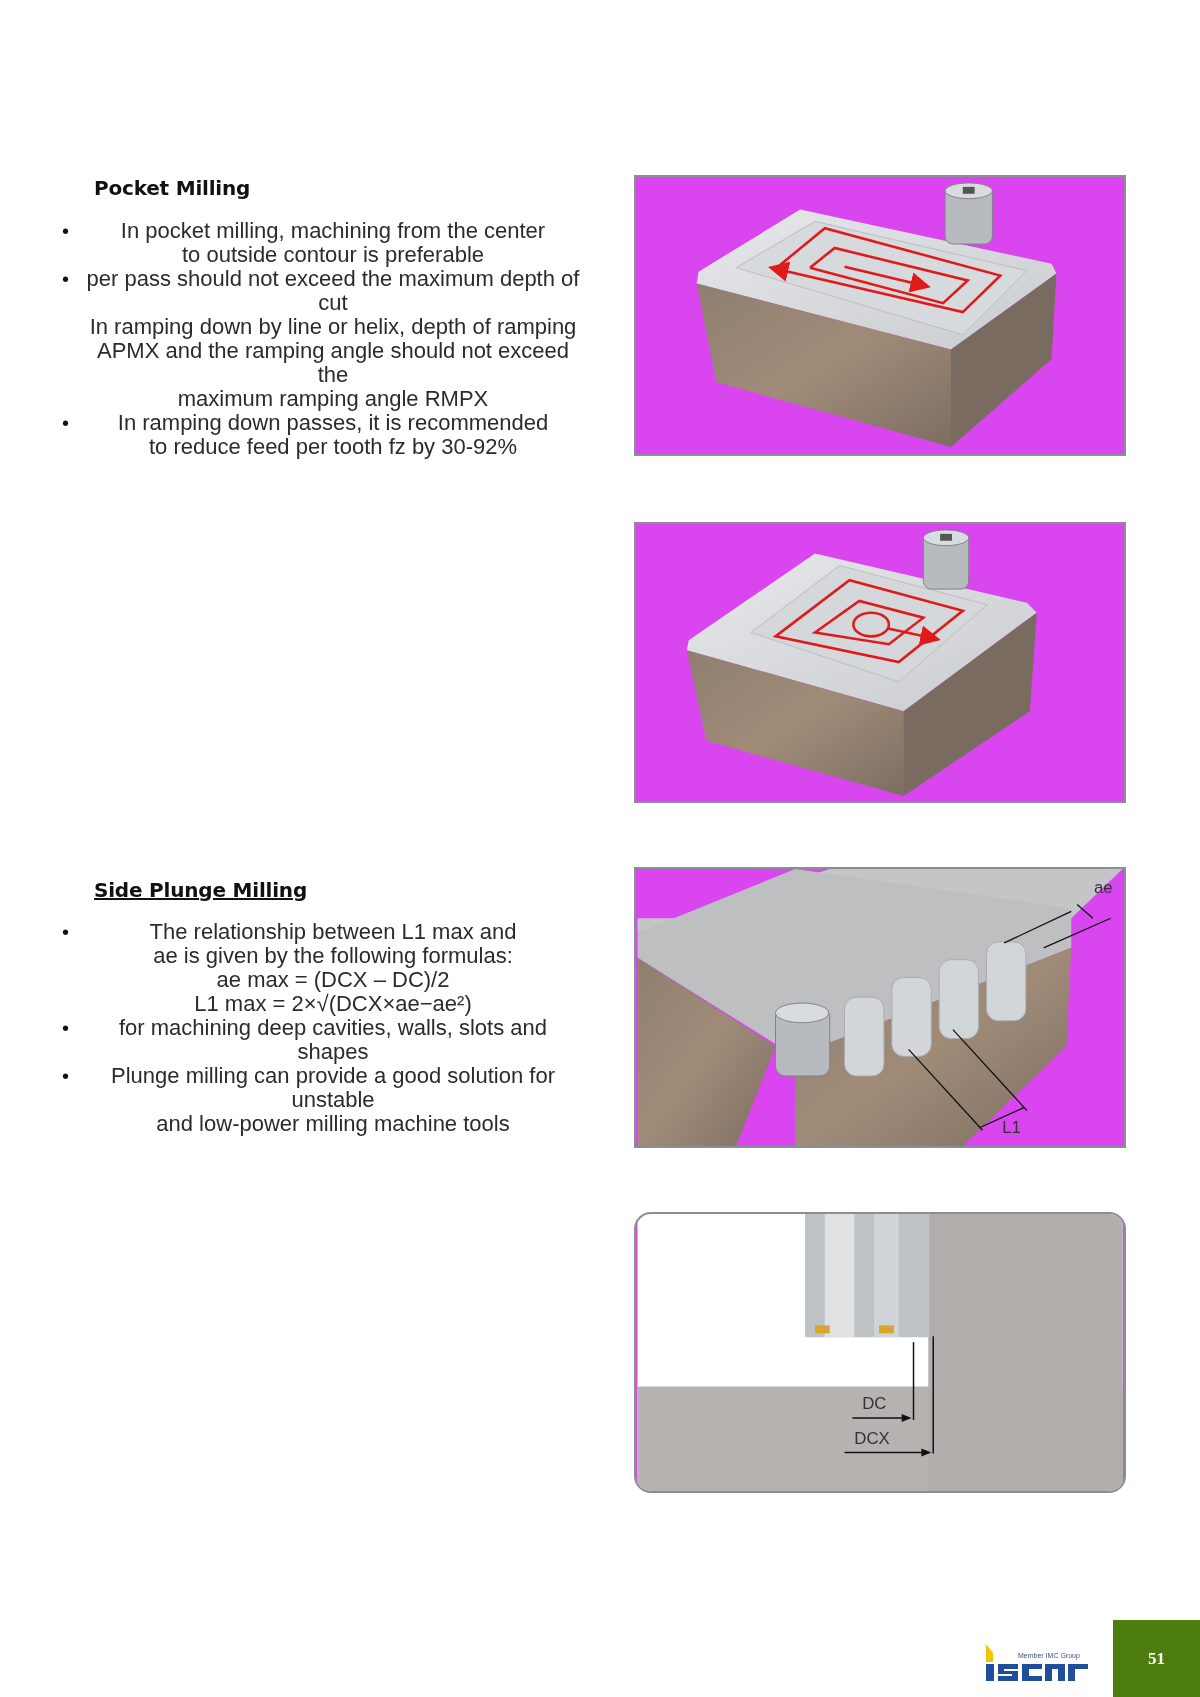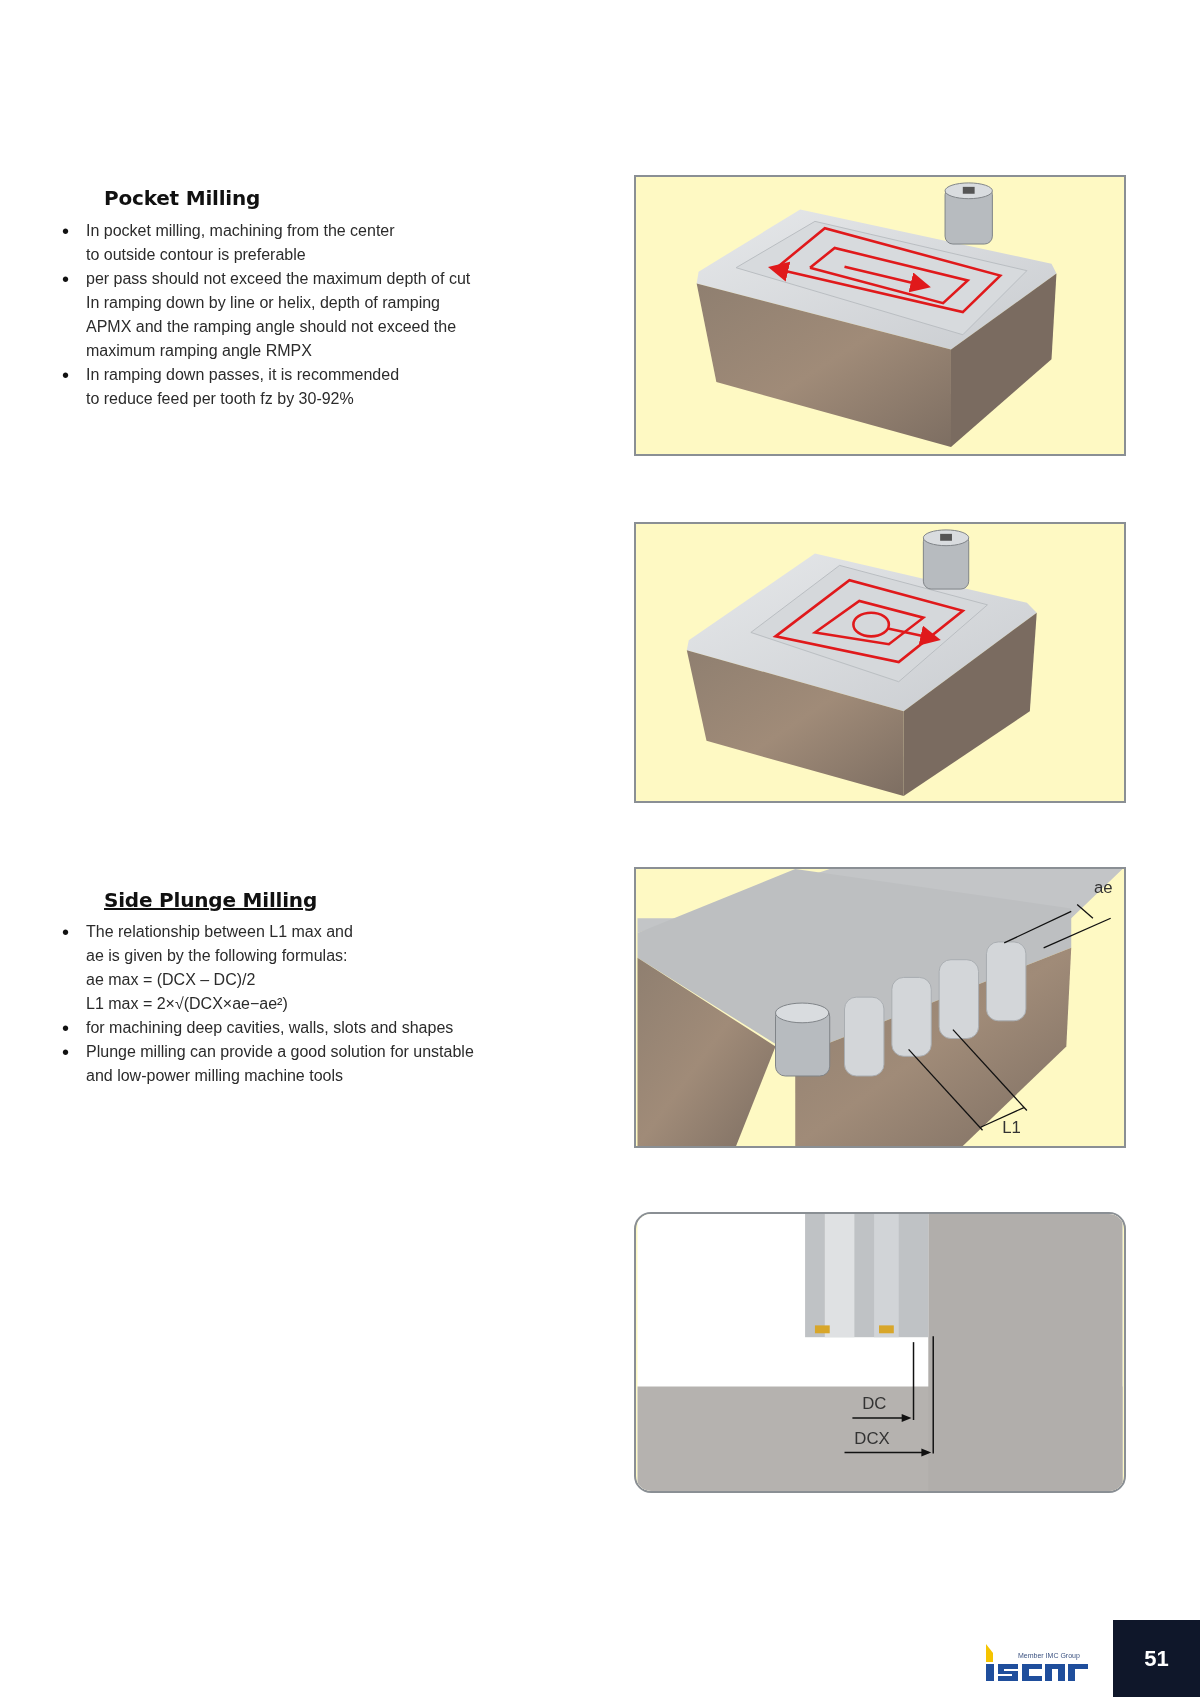--- a/index.html
+++ b/index.html
@@ -1,32 +1,32 @@
 <!DOCTYPE html>
 <html><head>
 <meta charset="utf-8">
 <style>
   html, body { margin: 0; padding: 0; background: #ffffff; }
   body { width: 1200px; height: 1697px; position: relative; overflow: hidden;
          font-family: "Liberation Sans", sans-serif; color: #2a2a2a; }
-  .section-title { position: absolute; left: 86px; font-weight: bold; font-size: 20px; color: #111; margin: 18px;
+  .section-title { position: absolute; left: 86px; font-weight: bold; font-size: 20px; color: #111; margin: 8px;
                    font-family: "DejaVu Sans", sans-serif; letter-spacing: -0.2px; }
   .bullets { position: absolute; left: 60px; width: 520px; margin: 0; padding: 0; list-style: none;
-             font-size: 16px; line-height: 24px; color: #2b2b2b; }
+             font-size: 22px; line-height: 24px; color: #2b2b2b; text-align: center; }
   .bullets li { position: relative; padding-left: 26px; }
   .bullets li::before { content: "\2022"; position: absolute; left: 2px; top: 0; color: #111; font-size: 20px; }
   .bullets .line { display: block; }
   .frame { position: absolute; left: 634px; width: 492px; height: 281px; border: 2px solid #8a8f94;
-           box-sizing: border-box; background: #fef9c3; overflow: hidden; }
+           box-sizing: border-box; background: #d946ef; overflow: hidden; }
   .frame svg { display: block; width: 100%; height: 100%; }
   .lbl { font-family: "Liberation Sans", sans-serif; font-size: 17px; fill: #333; }
   .footer-logo { position: absolute; left: 982px; top: 1640px; width: 110px; height: 45px; }
-  .page-box { position: absolute; left: 1113px; top: 1620px; width: 87px; height: 77px; background: #0f172a;
+  .page-box { position: absolute; left: 1113px; top: 1620px; width: 87px; height: 77px; background: #4d7c0f;
               color: #fff; display: flex; align-items: center; justify-content: center;
-              font-size: 22px; font-weight: bold; }
+              font-size: 17px; font-weight: bold; font-family: Liberation Serif, serif; }
 </style>
 </head>
 <body>
 
 <h2 class="section-title" style="top:168px;">Pocket Milling</h2>
 <ul class="bullets" style="top:219px;">
   <li>
     <span class="line">In pocket milling, machining from the center</span>
     <span class="line">to outside contour is preferable</span>
   </li>

